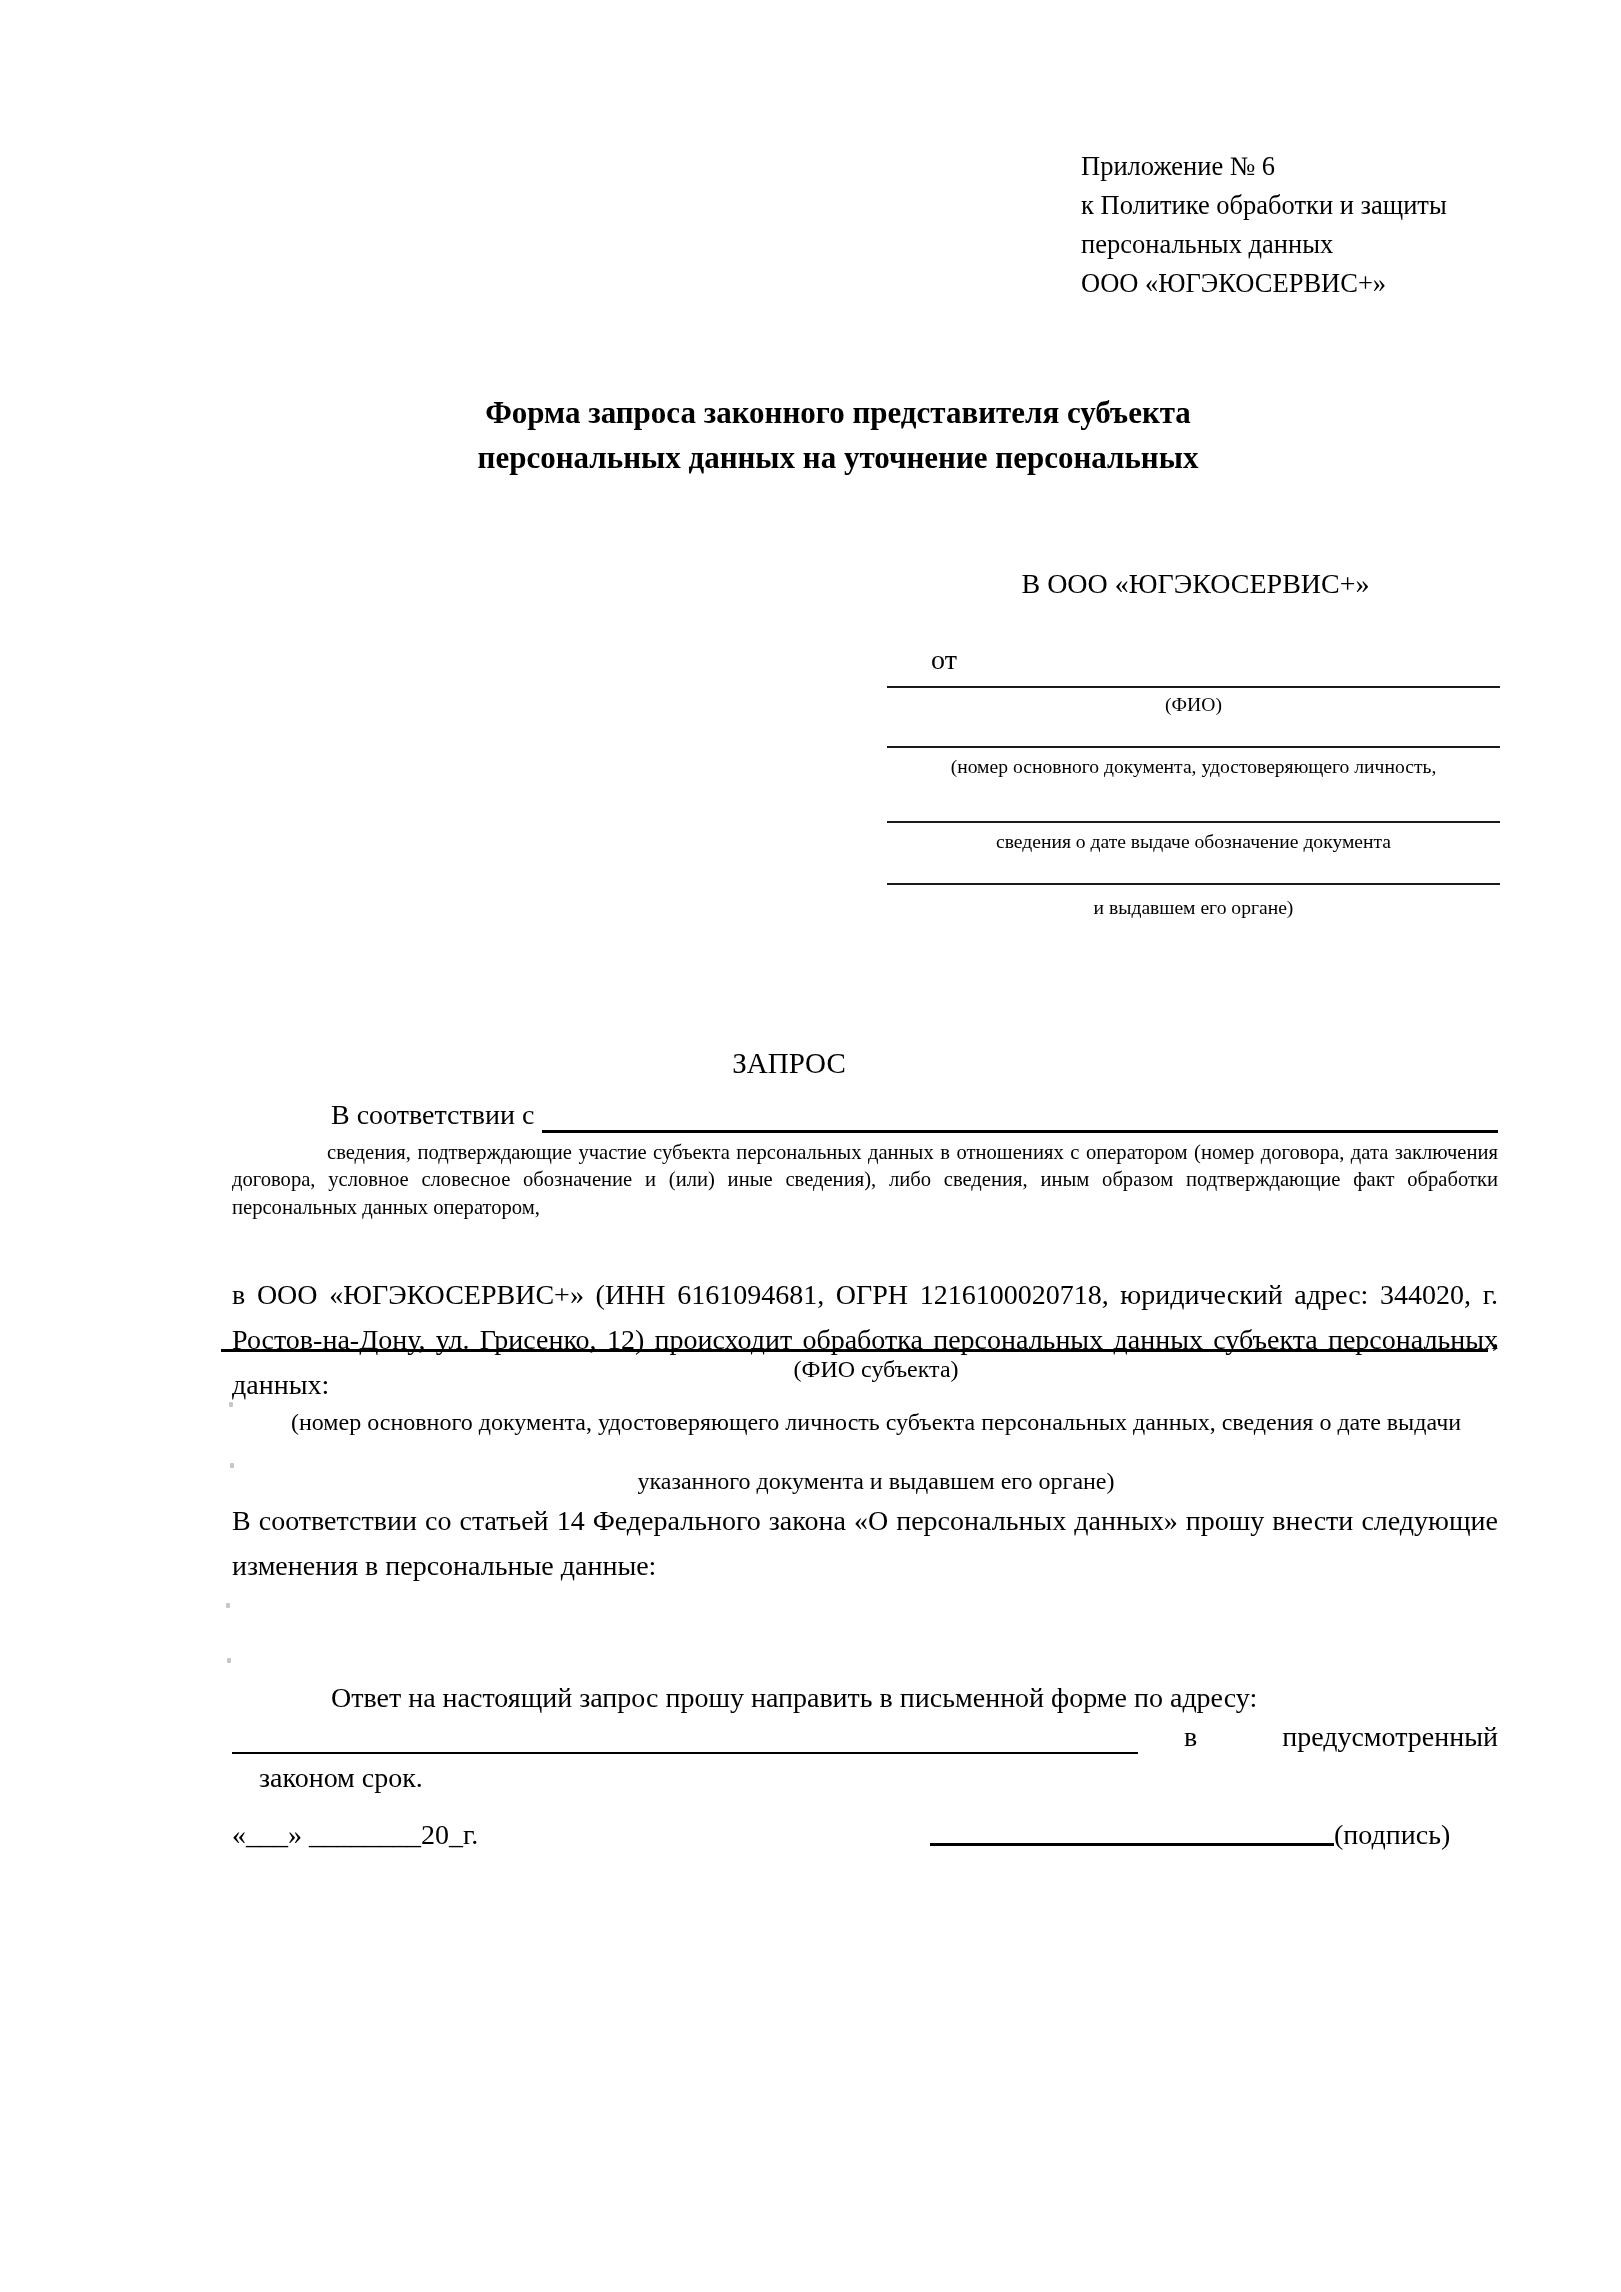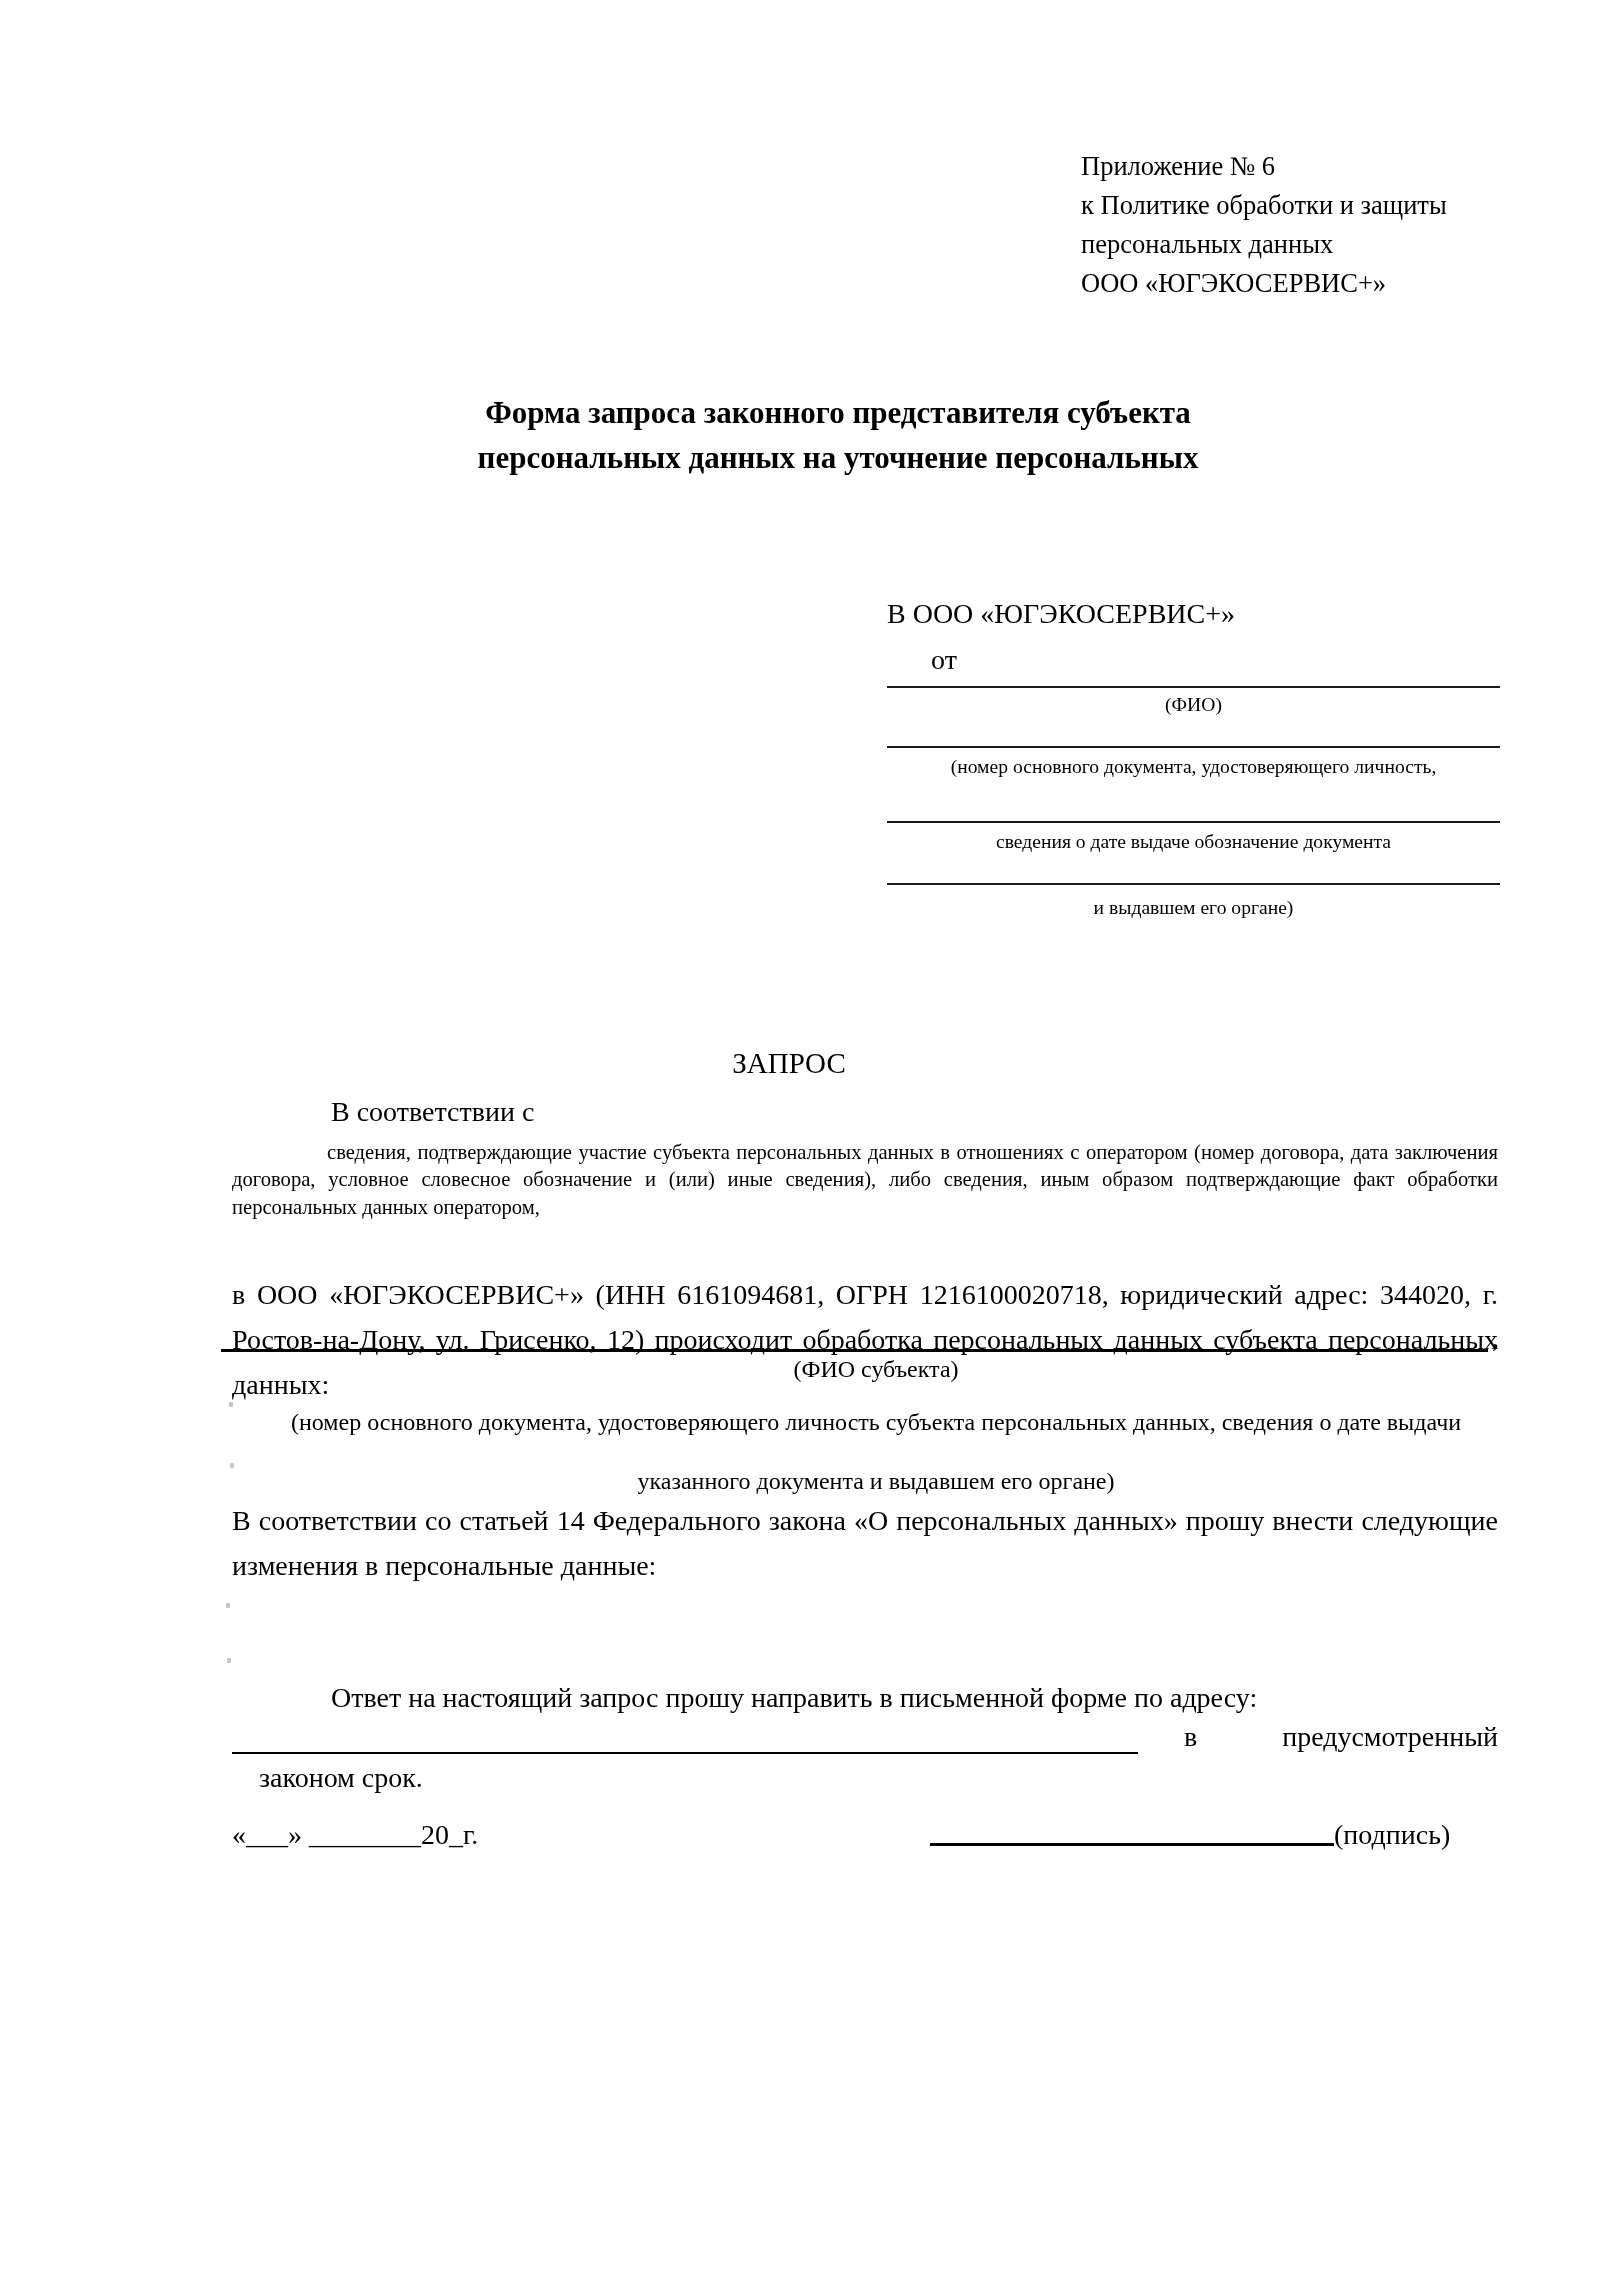--- a/index.html
+++ b/index.html
@@ -20,35 +20,35 @@
     font-size: 26.5px; line-height: 39px; text-align: left;
   }
 
   
   .title {
     left: 206px; top: 390px; width: 1264px;
     font-size: 31px; font-weight: 700; line-height: 45px; text-align: center;
   }
 
   
-  .addr-to   { left: 887px; top: 598px; width: 617px; font-size: 28px; }
+  .addr-to   { left: 887px; top: 568px; width: 617px; font-size: 28px; text-align: center; }
   .addr-from { left: 887px; top: 644px; width: 617px; font-size: 28px; margin-left: 44px; }
   .rule {
     left: 887px; width: 613px; height: 2px; background: #1a1a1a;
   }
   .fcap {
     left: 887px; width: 613px; text-align: center; font-size: 19.6px; line-height: 23.5px;
   }
 
   
   .zapros { left: 157px; top: 1047px; width: 1264px; text-align: center; font-size: 29px; }
 
   .intro-row {
     left: 232px; top: 1096px; width: 1266px; height: 37px;
-    display: flex; align-items: flex-start; font-size: 28px; flex-direction: column;
+    display: flex; align-items: center; font-size: 28px;
   }
   .intro-prefix { margin-left: 99px; white-space: nowrap; }
   .fill-heavy {
     flex: 1; height: 33px; border-bottom: 3.9px solid #000; margin-left: 7.8px;
   }
 
   .footnote {
     left: 232px; top: 1139px; width: 1266px;
     font-size: 20.6px; line-height: 27.4px; text-align: justify; text-indent: 95px;
   }

